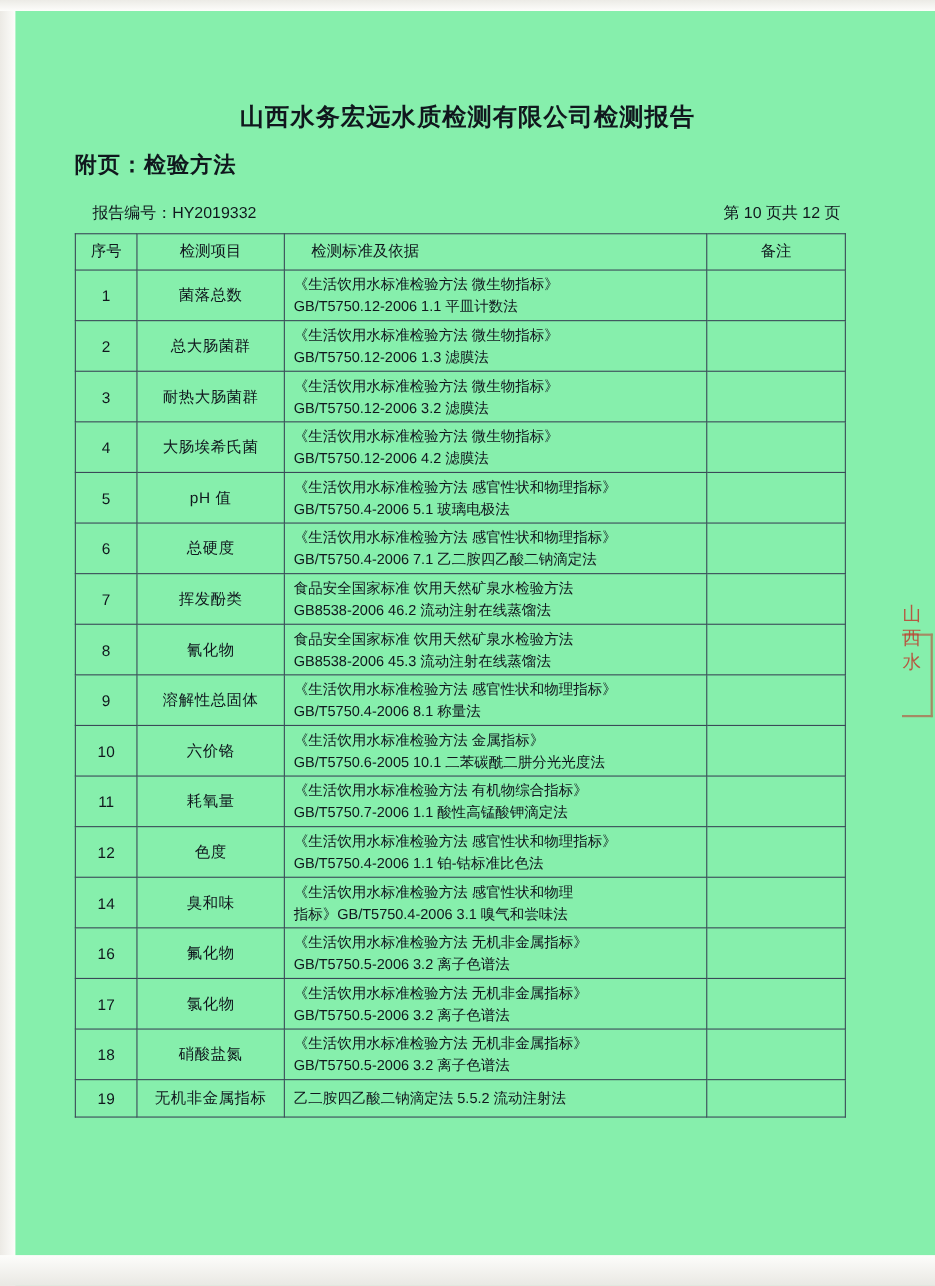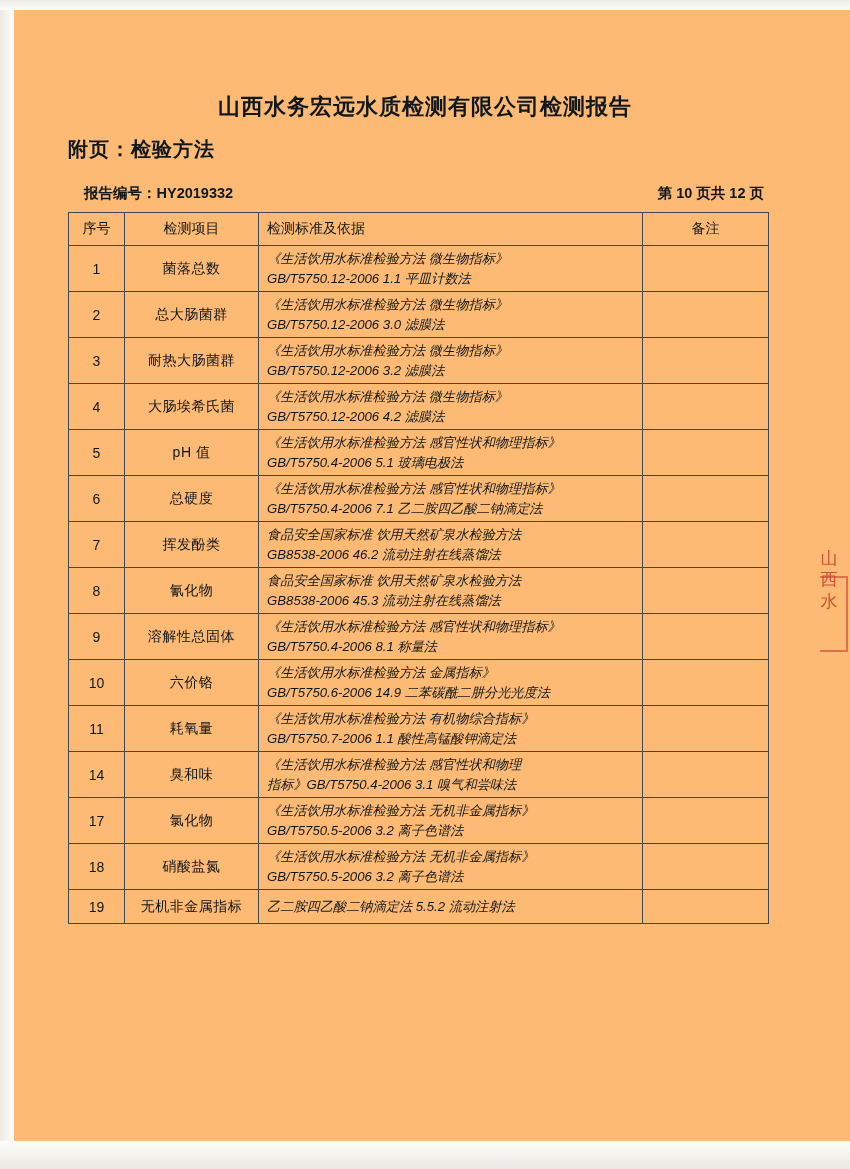--- a/index.html
+++ b/index.html
@@ -13,21 +13,21 @@
     position: relative;
     font-family: "Liberation Serif", "DejaVu Serif", serif;
     color: #10171d;
     overflow: hidden;
   }
   .page {
     position: absolute;
     left: 0; top: 0;
     width: 850px;
     height: 1169px;
-    background: #fdba74;
+    background: #86efac;
   }
   
   .scan-edge-left {
     position: absolute;
     left: 0; top: 0; width: 14px; height: 1169px;
     background: linear-gradient(90deg, #eceae5 0%, #fdfdfb 100%);
   }
   .scan-edge-top {
     position: absolute;
     left: 0; top: 0; width: 850px; height: 10px;
@@ -59,21 +59,21 @@
     font-family: "Liberation Sans", "DejaVu Sans", sans-serif;
   }
   .meta-row {
     position: absolute;
     top: 184px;
     left: 84px;
     width: 680px;
     display: flex;
     justify-content: space-between;
     font-size: 14.5px;
-    font-weight: bold;
+    font-weight: normal;
     font-family: "Liberation Sans", "DejaVu Sans", sans-serif;
   }
   .meta-left, .meta-right { white-space: nowrap; }
 
   table.report {
     position: absolute;
     top: 212px;
     left: 68px;
     width: 700px;
     border-collapse: collapse;
@@ -91,39 +91,38 @@
 
   thead td {
     height: 32px;
     text-align: center;
     font-size: 14px;
     font-family: "Liberation Sans", "DejaVu Sans", sans-serif;
     margin-top: 44px;
   }
   thead td.std-head {
     text-align: left;
-    padding-left: 8px;
+    padding-left: 24px;
   }
   tbody td.no {
     text-align: center;
     font-size: 14px;
     font-family: "Liberation Sans", "DejaVu Sans", sans-serif;
   }
   tbody td.item {
     text-align: center;
     font-size: 14px;
     letter-spacing: 0.5px;
     font-family: "Liberation Sans", "DejaVu Sans", sans-serif;
   }
   tbody td.std {
     padding: 3px 6px 3px 8px;
     font-size: 13.2px;
     line-height: 1.45;
     font-family: "Liberation Sans", "DejaVu Sans", sans-serif;
-    font-style: italic;
   }
   tbody td.std .l1, tbody td.std .l2 { display: block; white-space: nowrap; }
   tbody td.std.single { text-align: left; }
   tbody td.note { }
   tbody tr { height: 46px; }
   tbody tr.single-line { height: 34px; }
 
   
   .seal {
     position: absolute;
@@ -190,21 +189,21 @@
             <span class="l1">《生活饮用水标准检验方法  微生物指标》</span>
             <span class="l2">GB/T5750.12-2006  1.1 平皿计数法</span>
           </td>
           <td class="note"></td>
         </tr>
         <tr>
           <td class="no">2</td>
           <td class="item">总大肠菌群</td>
           <td class="std">
             <span class="l1">《生活饮用水标准检验方法  微生物指标》</span>
-            <span class="l2">GB/T5750.12-2006  3.0 滤膜法</span>
+            <span class="l2">GB/T5750.12-2006  1.3 滤膜法</span>
           </td>
           <td class="note"></td>
         </tr>
         <tr>
           <td class="no">3</td>
           <td class="item">耐热大肠菌群</td>
           <td class="std">
             <span class="l1">《生活饮用水标准检验方法  微生物指标》</span>
             <span class="l2">GB/T5750.12-2006  3.2 滤膜法</span>
           </td>
@@ -262,39 +261,57 @@
             <span class="l1">《生活饮用水标准检验方法 感官性状和物理指标》</span>
             <span class="l2">GB/T5750.4-2006  8.1 称量法</span>
           </td>
           <td class="note"></td>
         </tr>
         <tr>
           <td class="no">10</td>
           <td class="item">六价铬</td>
           <td class="std">
             <span class="l1">《生活饮用水标准检验方法  金属指标》</span>
-            <span class="l2">GB/T5750.6-2006  14.9 二苯碳酰二肼分光光度法</span>
+            <span class="l2">GB/T5750.6-2005  10.1 二苯碳酰二肼分光光度法</span>
           </td>
           <td class="note"></td>
         </tr>
         <tr>
           <td class="no">11</td>
           <td class="item">耗氧量</td>
           <td class="std">
             <span class="l1">《生活饮用水标准检验方法  有机物综合指标》</span>
             <span class="l2">GB/T5750.7-2006  1.1 酸性高锰酸钾滴定法</span>
           </td>
           <td class="note"></td>
         </tr>
         <tr>
+          <td class="no">12</td>
+          <td class="item">色度</td>
+          <td class="std">
+            <span class="l1">《生活饮用水标准检验方法 感官性状和物理指标》</span>
+            <span class="l2">GB/T5750.4-2006  1.1 铂-钴标准比色法</span>
+          </td>
+          <td class="note"></td>
+        </tr>
+        <tr>
           <td class="no">14</td>
           <td class="item">臭和味</td>
           <td class="std">
             <span class="l1">《生活饮用水标准检验方法 感官性状和物理</span>
             <span class="l2">指标》GB/T5750.4-2006 3.1 嗅气和尝味法</span>
+          </td>
+          <td class="note"></td>
+        </tr>
+        <tr>
+          <td class="no">16</td>
+          <td class="item">氟化物</td>
+          <td class="std">
+            <span class="l1">《生活饮用水标准检验方法  无机非金属指标》</span>
+            <span class="l2">GB/T5750.5-2006  3.2 离子色谱法</span>
           </td>
           <td class="note"></td>
         </tr>
         <tr>
           <td class="no">17</td>
           <td class="item">氯化物</td>
           <td class="std">
             <span class="l1">《生活饮用水标准检验方法  无机非金属指标》</span>
             <span class="l2">GB/T5750.5-2006  3.2 离子色谱法</span>
           </td>

